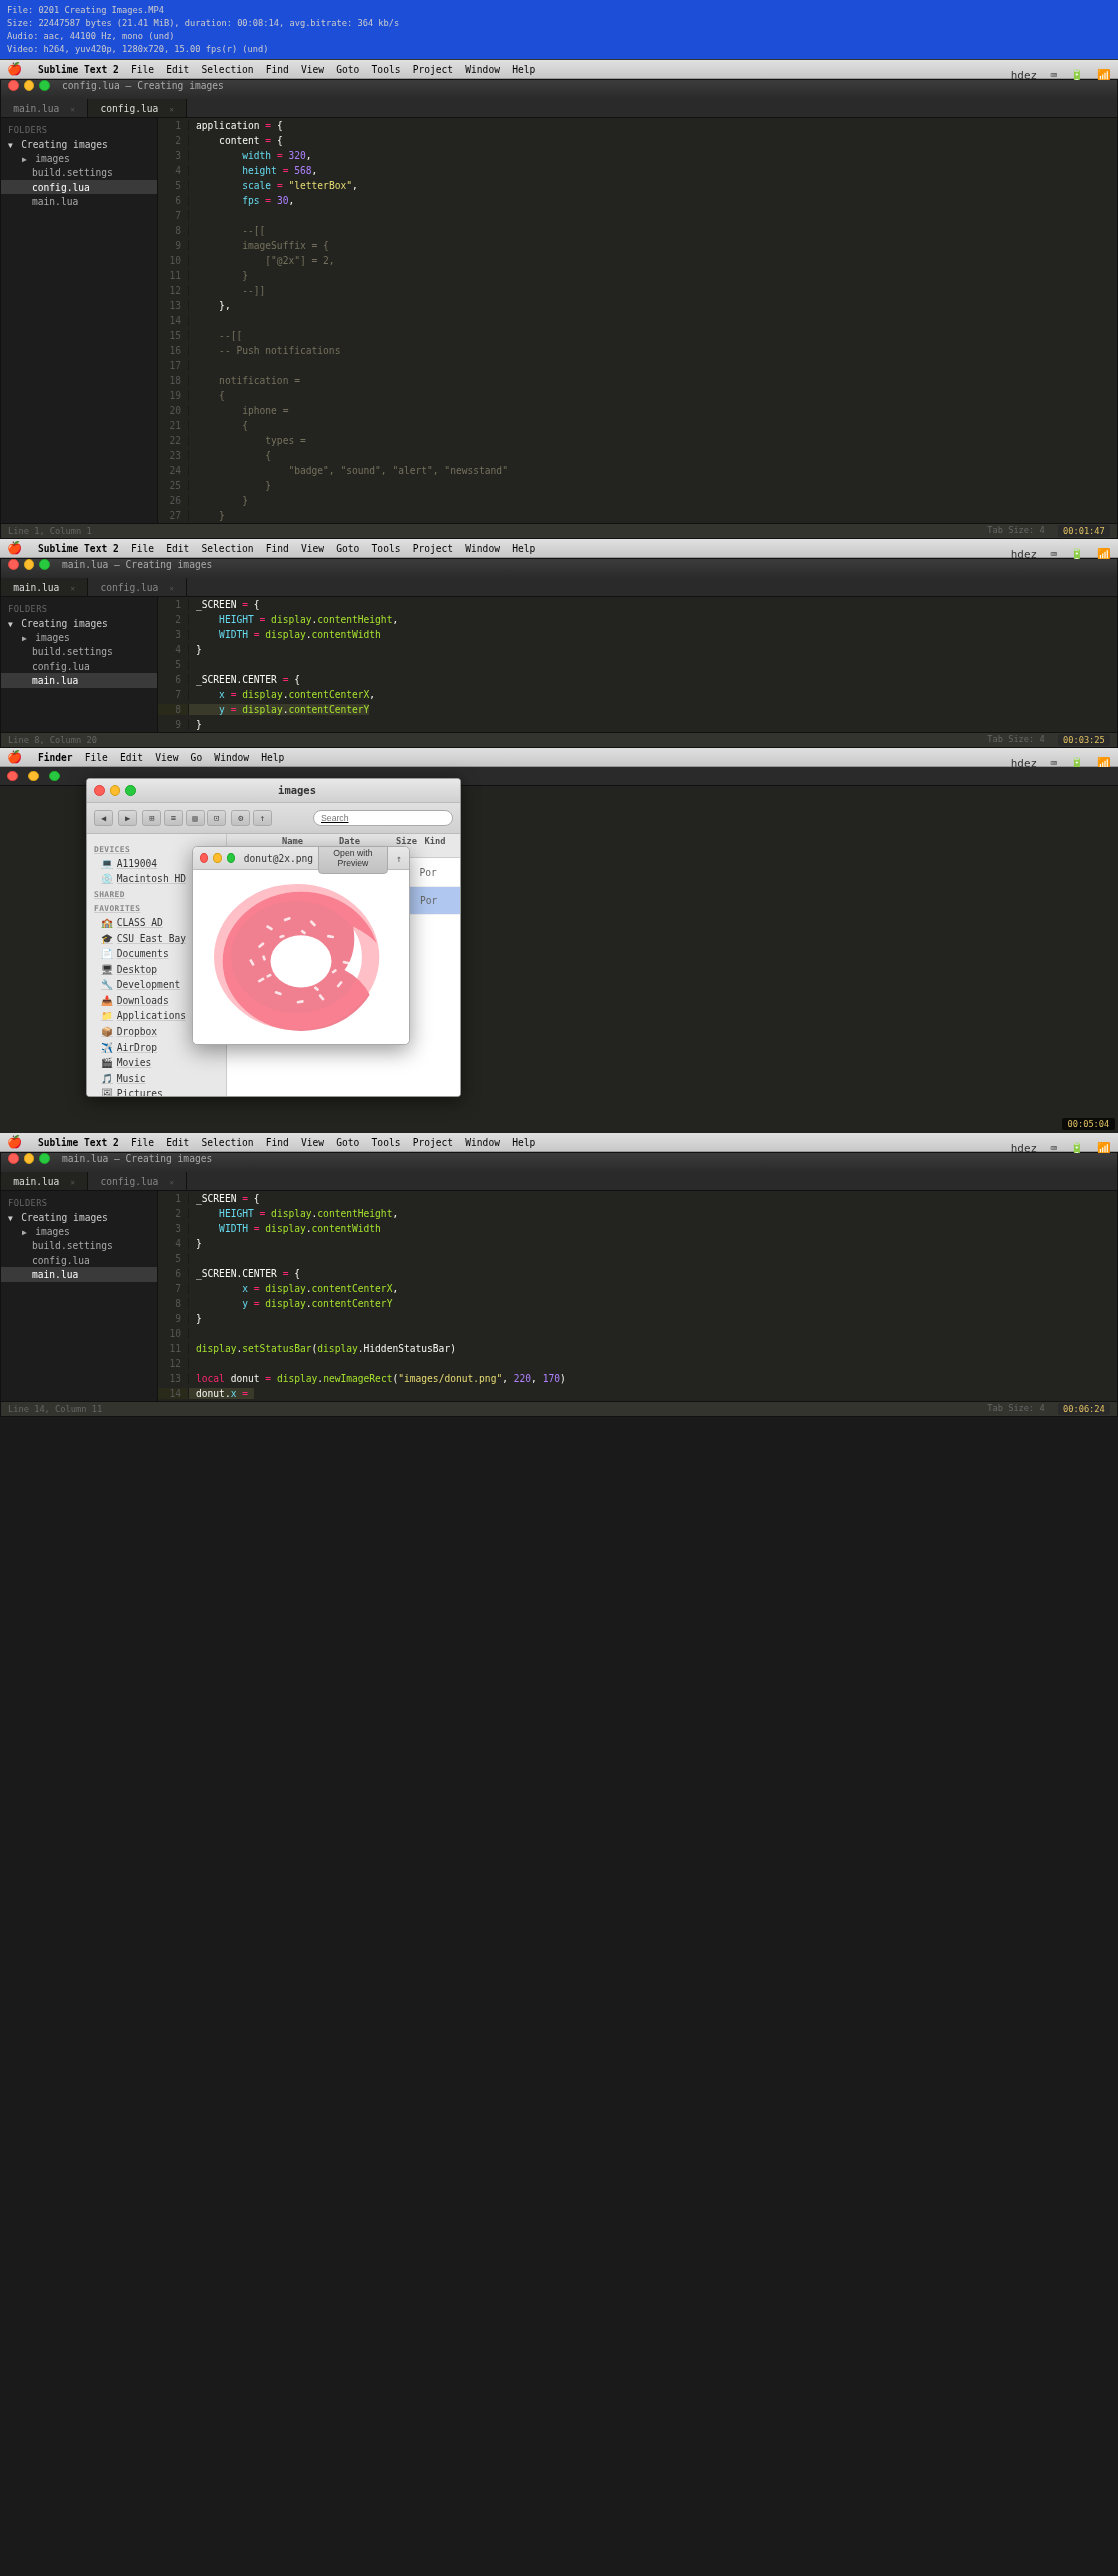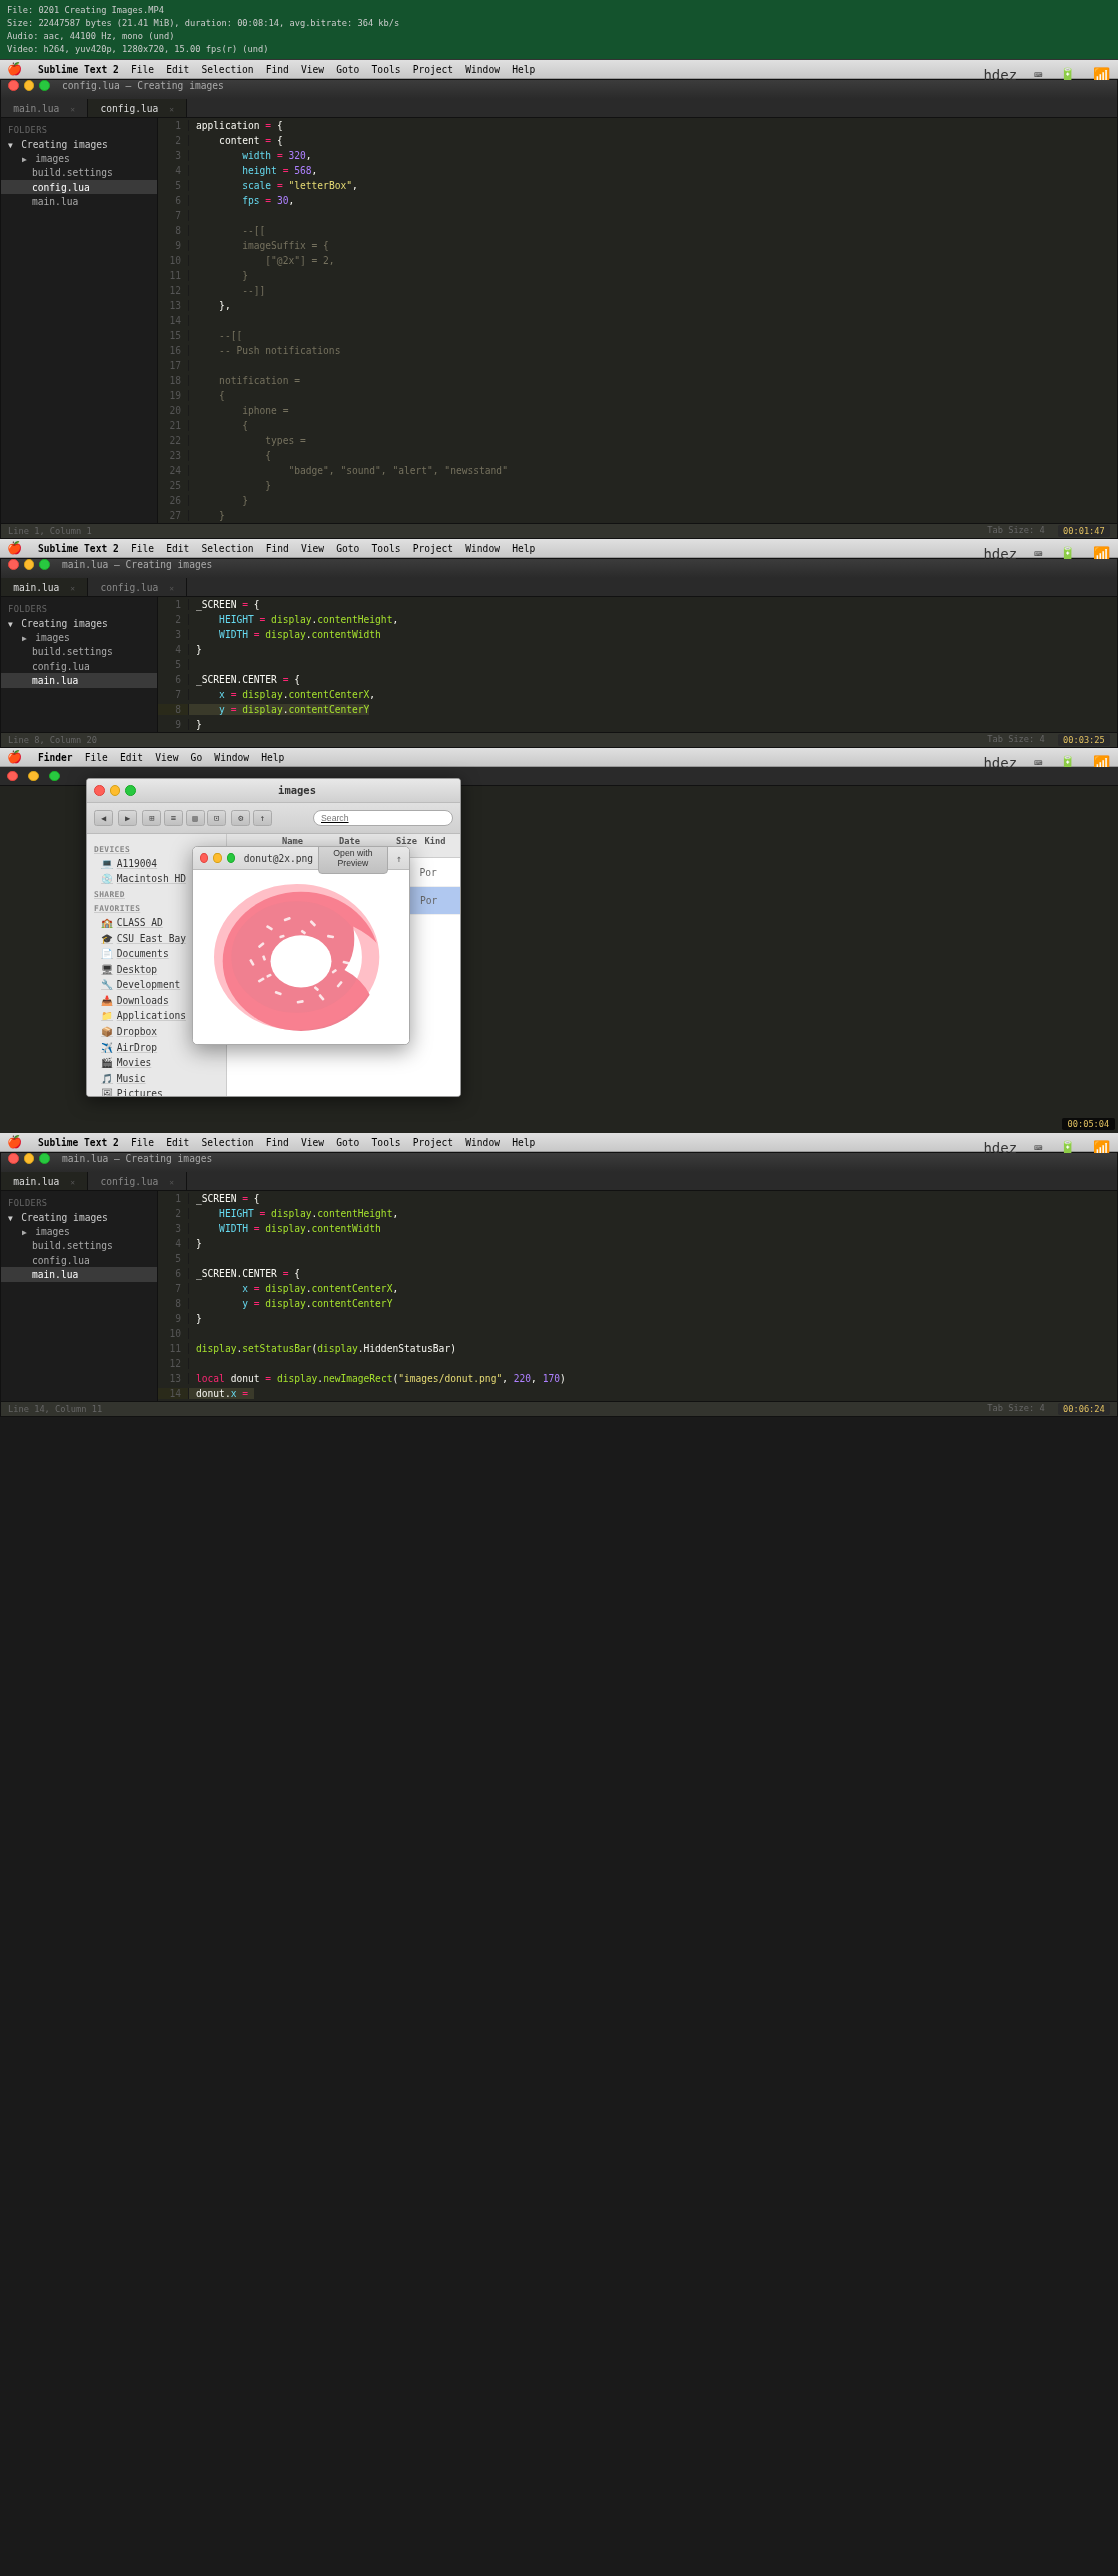--- a/index.html
+++ b/index.html
@@ -6,21 +6,21 @@
     body {
       width: 1118px;
       background: #1a1a1a;
       font-family: 'Monaco', 'Menlo', monospace;
       font-size: 9.6px;
       color: #ccc;
     }
 
     
     .video-info-bar {
-      background: #14532d;
+      background: #1d4ed8;
       color: #ccc;
       padding: 3.5px 7px;
       font-size: 8.7px;
       line-height: 1.5;
       border-bottom: 0.9px solid #333;
     }
 
     
     .mac-menubar {
       background: linear-gradient(to bottom, #e0e0e0, #c8c8c8);
@@ -43,21 +43,21 @@
     }
     .mac-menubar .menu-item {
       font-size: 9.6px;
       color: #000;
     }
     .mac-menubar .right-icons {
       margin-left: auto;
       display: flex;
       gap: 7px;
       align-items: center;
-      font-size: 14px;
+      font-size: 11px;
       color: #333;
       margin-top: 12px;
     }
 
     
     .sublime-window {
       display: flex;
       flex-direction: column;
       background: #23241f;
       border: 0.9px solid #111;

